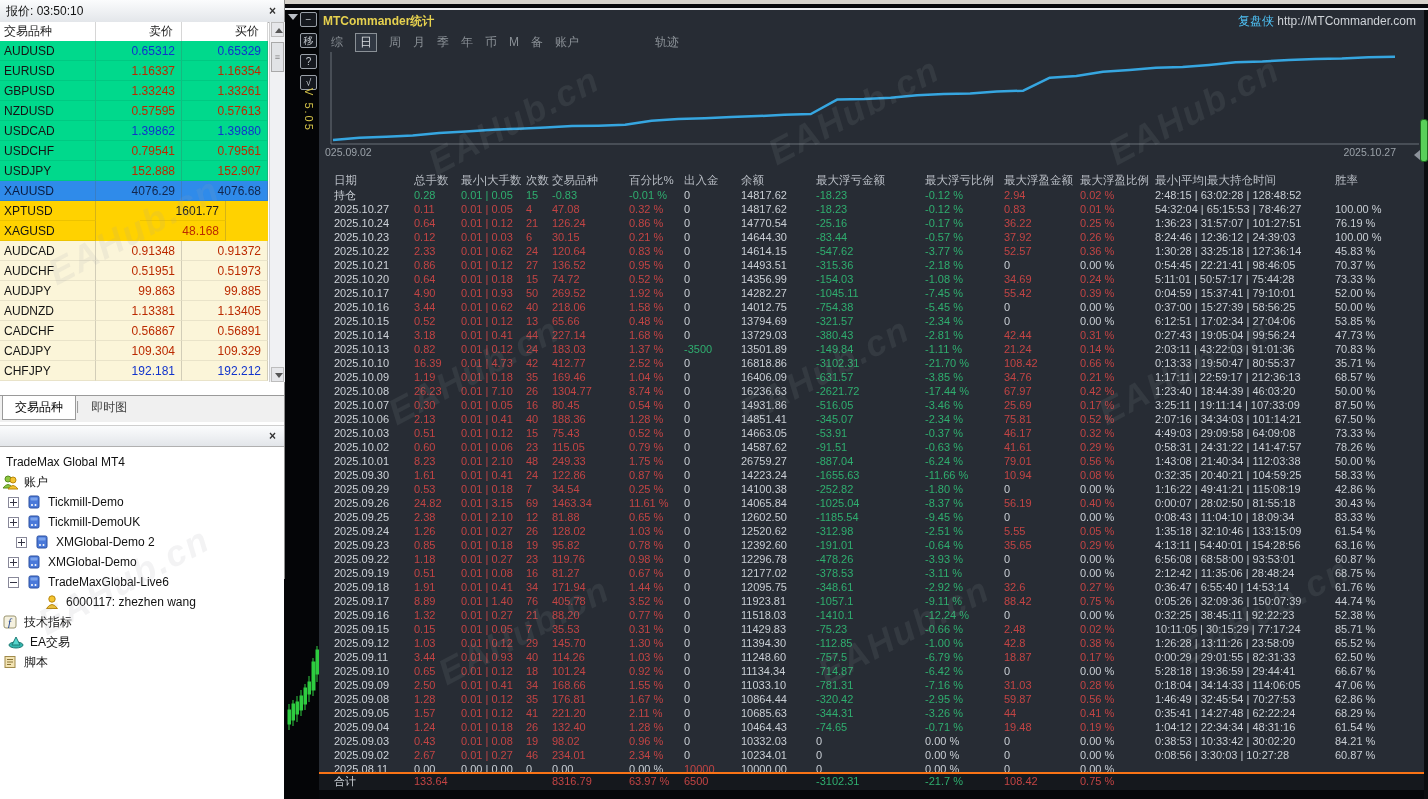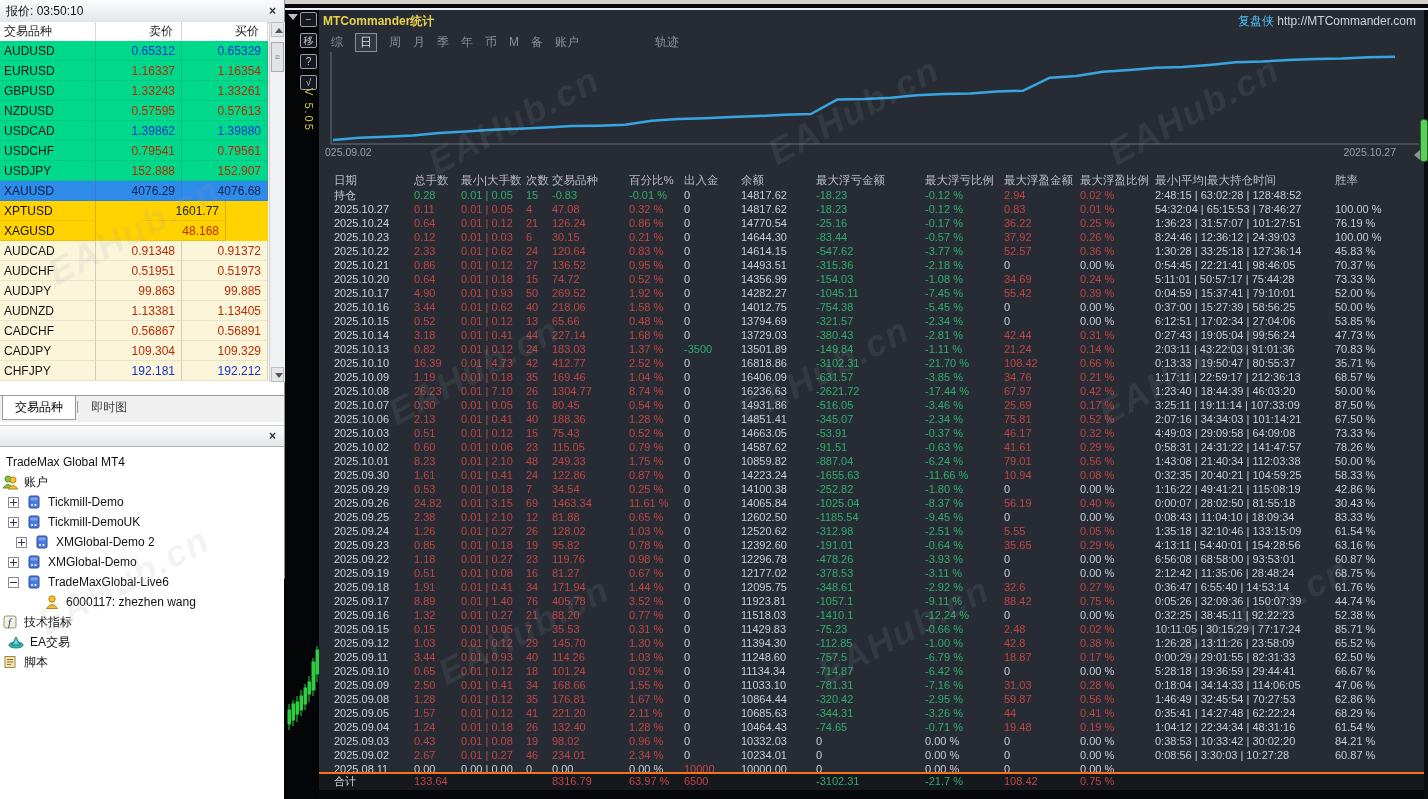--- a/index.html
+++ b/index.html
@@ -714,21 +714,21 @@
         <div class="c-gray">78.26 %</div>
       </div>
       <div class="t-grid">
         <div class="c-date">2025.10.01</div>
         <div class="c-red">8.23</div>
         <div class="c-red">0.01 | 2.10</div>
         <div class="c-red">48</div>
         <div class="c-red">249.33</div>
         <div class="c-red">1.75 %</div>
         <div class="c-gray">0</div>
-        <div class="c-gray">10859.82</div>
+        <div class="c-gray">26759.27</div>
         <div class="c-green">-887.04</div>
         <div class="c-green">-6.24 %</div>
         <div class="c-red">79.01</div>
         <div class="c-red">0.56 %</div>
         <div class="c-gray">1:43:08 | 21:40:34 | 112:03:38</div>
         <div class="c-gray">50.00 %</div>
       </div>
       <div class="t-grid">
         <div class="c-date">2025.09.30</div>
         <div class="c-red">1.61</div>

